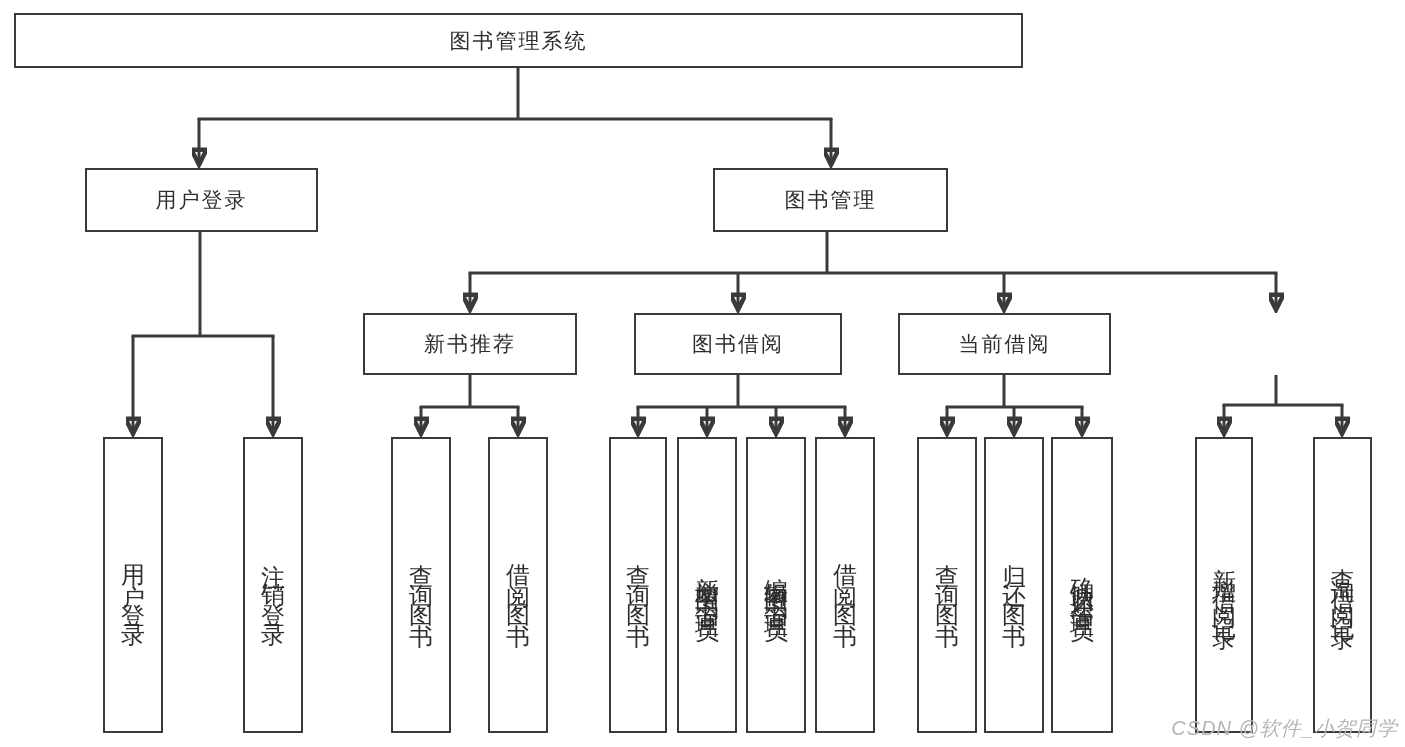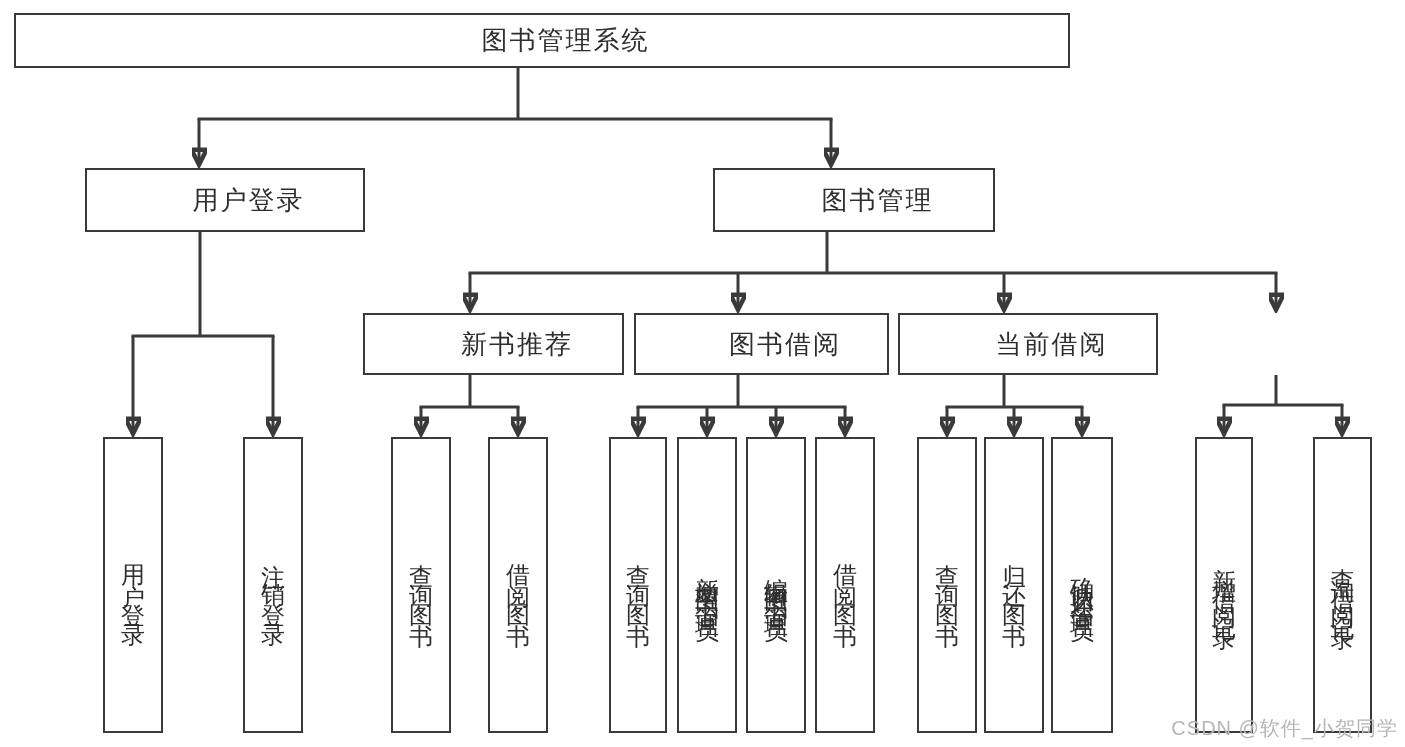--- a/index.html
+++ b/index.html
@@ -25,41 +25,41 @@
   .node {
     position: absolute;
     background: #ffffff;
     border: 2px solid #3a3a3a;
     display: flex;
     align-items: center;
     justify-content: center;
     box-sizing: content-box;
   }
   .node.hbox {
-    font-size: 26px;
+    font-size: 21px;
     letter-spacing: 2px;
     white-space: nowrap;
-    padding-left: 47px;
   }
   .node.vbox {
     writing-mode: vertical-rl;
     font-size: 24px;
     line-height: 1;
   }
   .node.vbox.sp-wide  { letter-spacing: 20px; }
   .node.vbox.sp-med   { letter-spacing: 12px; }
   .node.vbox.sp-tight { letter-spacing: 6px; }
   .watermark {
     position: absolute;
     right: 7px;
     bottom: 5px;
     font-size: 20px;
     color: #b5b5b5;
     letter-spacing: 1px;
     white-space: nowrap;
+    font-style: italic;
   }
 </style>
 </head>
 <body>
 
 <div class="canvas">
 
   <svg class="connector-layer" width="1405" height="747" viewBox="0 0 1405 747" xmlns="http://www.w3.org/2000/svg">
     <defs>
       <marker id="arrow" viewBox="0 0 10 10" refX="9.5" refY="5" markerWidth="22" markerHeight="15" orient="auto" markerUnits="userSpaceOnUse">

